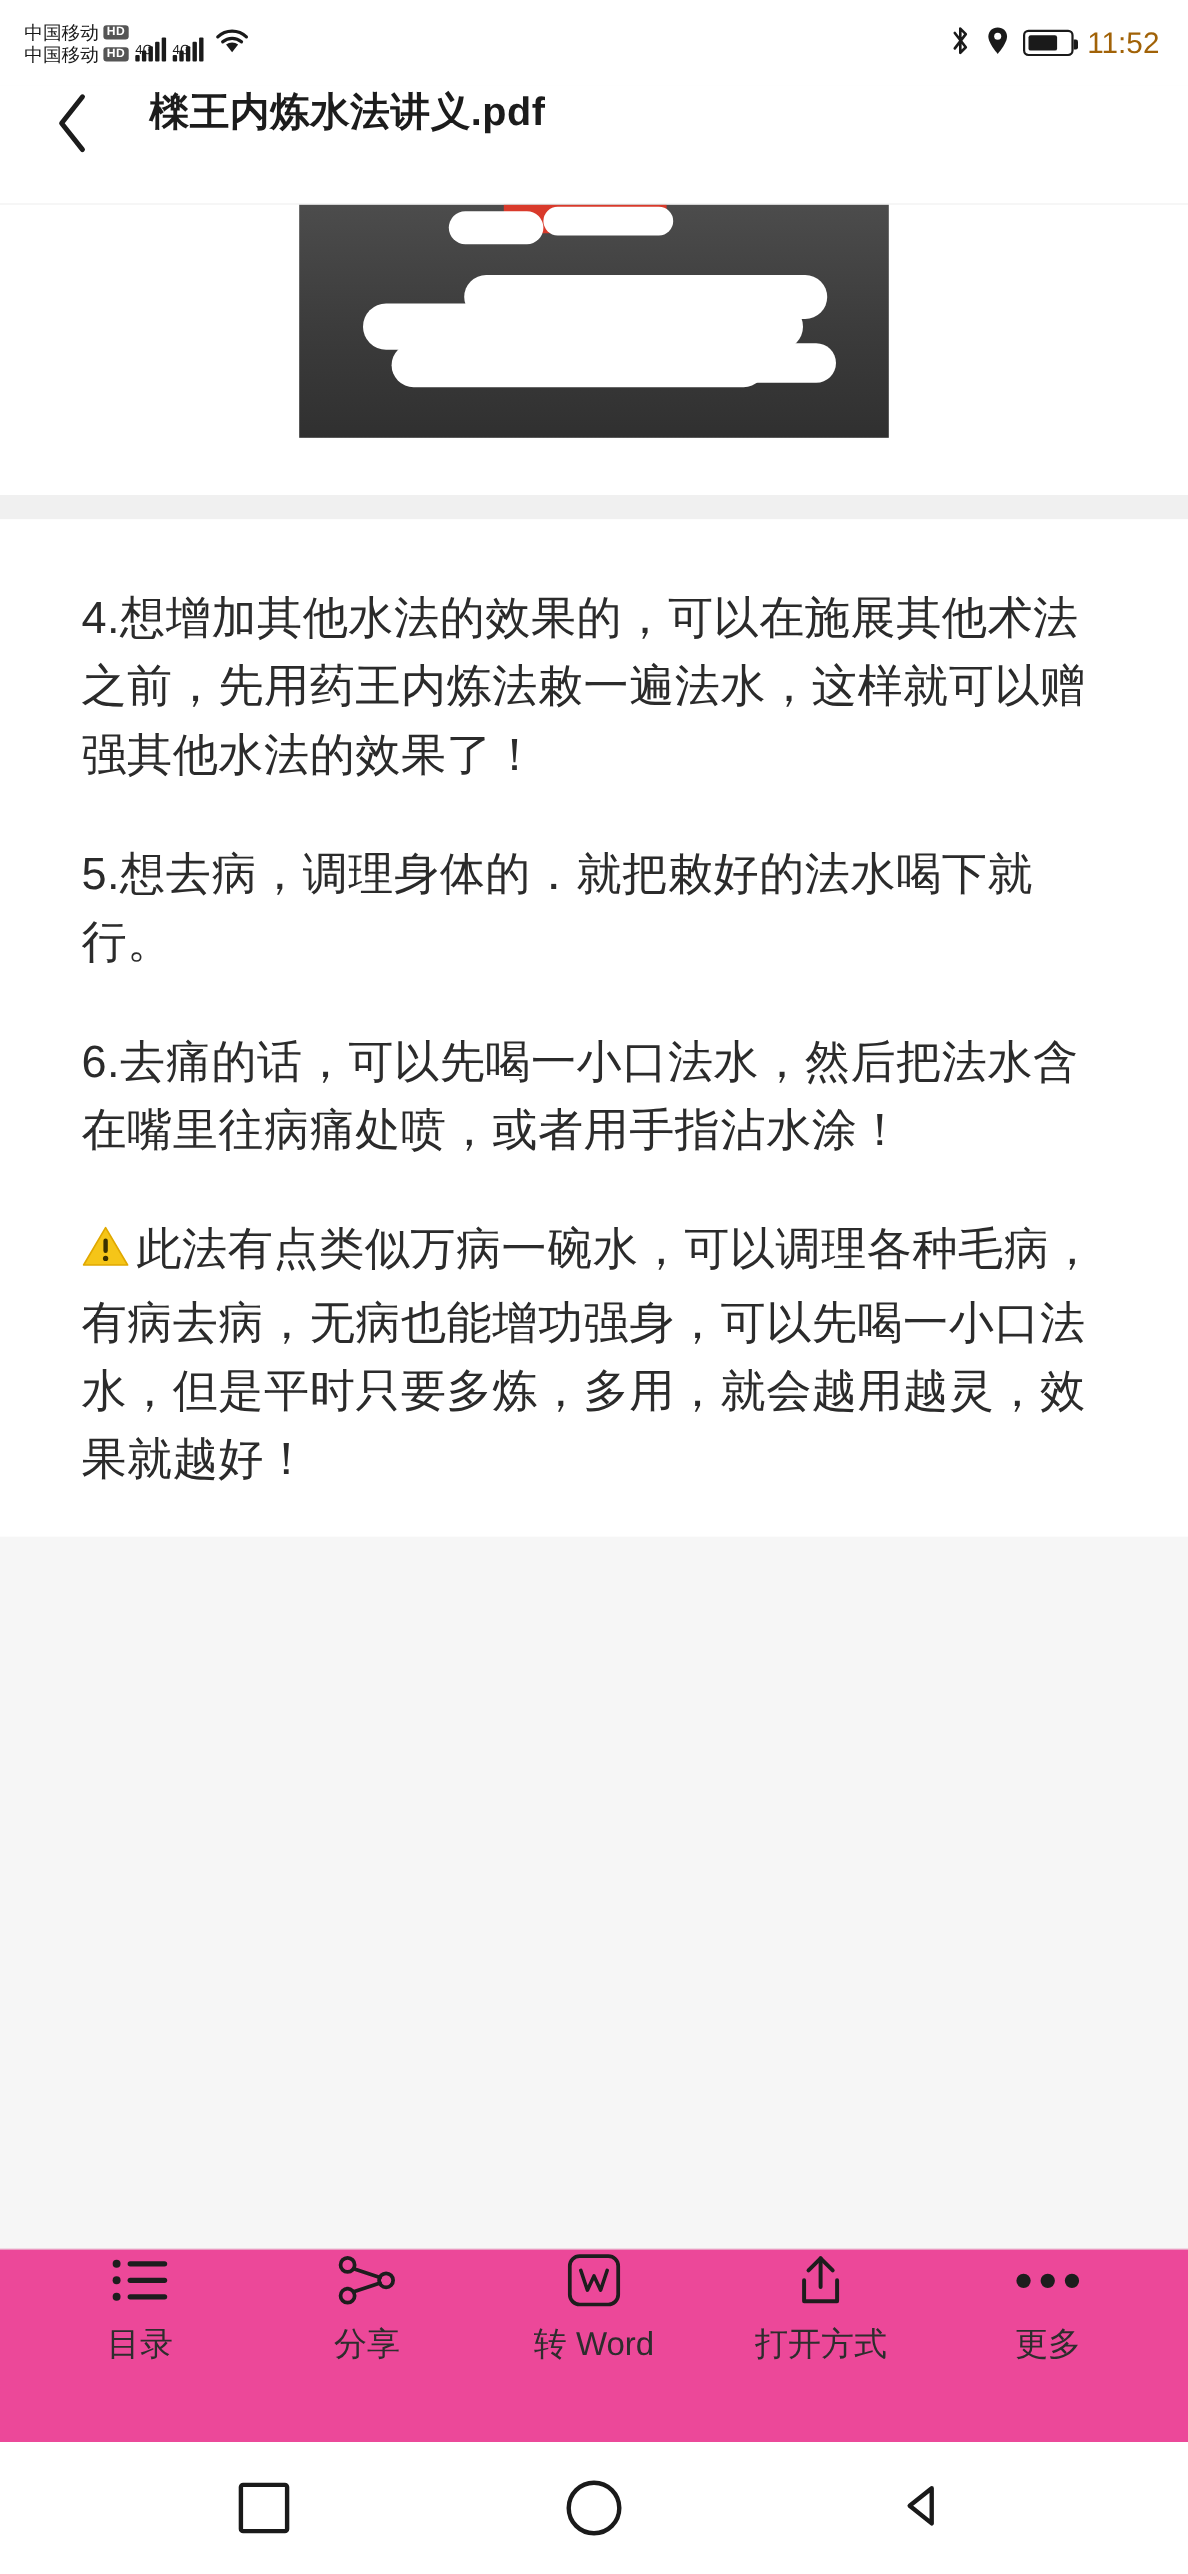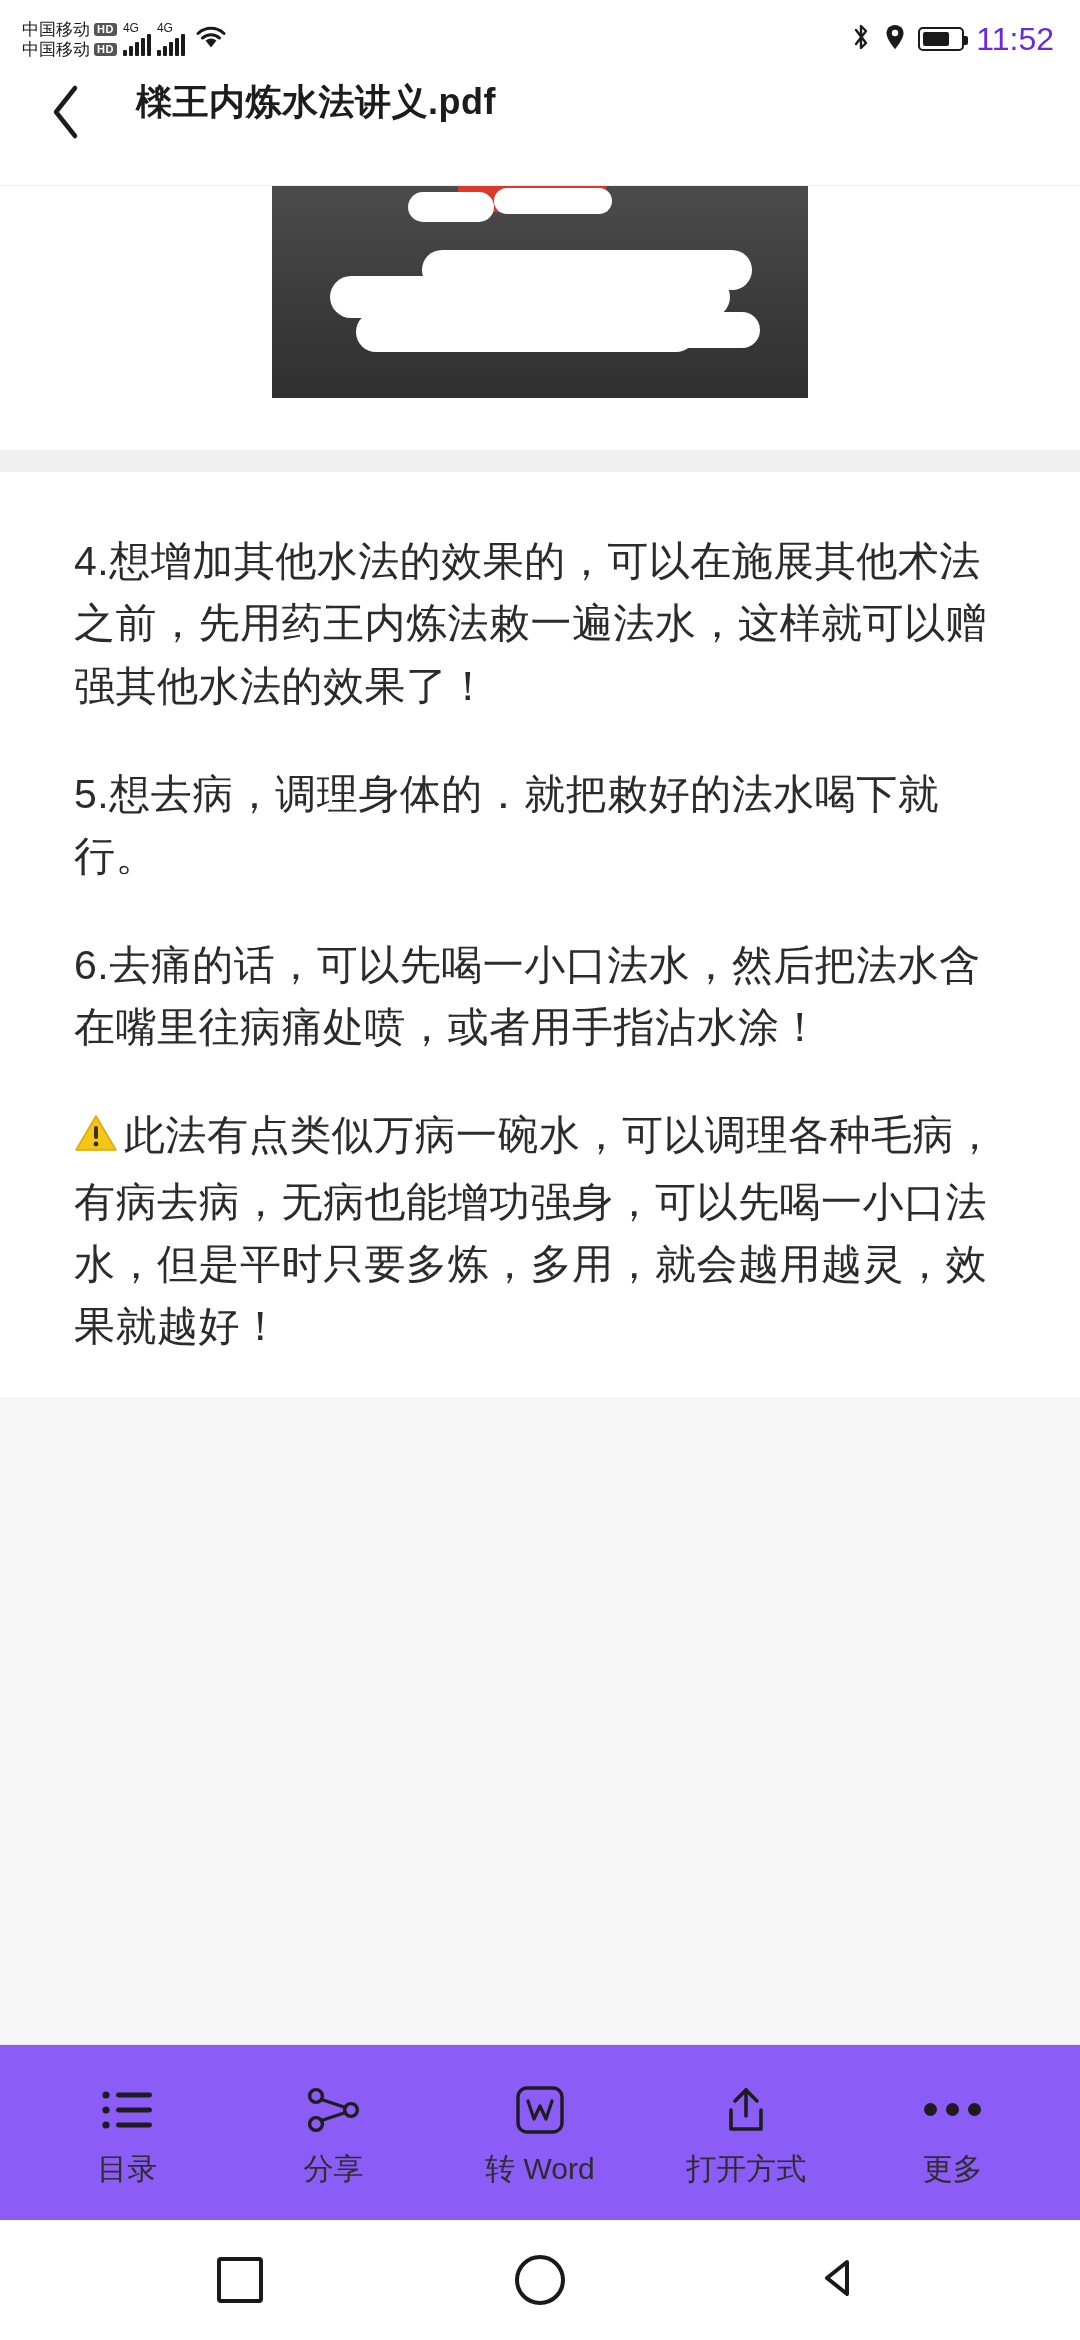--- a/index.html
+++ b/index.html
@@ -65,21 +65,21 @@
   }
   .sig-group {
     display: flex;
     align-items: flex-end;
     gap: 2px;
     position: relative;
     padding-top: 12px;
   }
   .sig-4g {
     position: absolute;
-    top: 0;
+    top: 17px;
     left: 0;
     font-size: 12px;
     color: #1a1a1a;
     line-height: 1;
   }
   .bars {
     display: flex;
     align-items: flex-end;
     gap: 2px;
     height: 22px;
@@ -122,22 +122,22 @@
     background: #1a1a1a;
     border-radius: 0 2px 2px 0;
   }
   .battery .fill {
     height: 14px;
     margin-left: 3px;
     background: #1a1a1a;
     border-radius: 2px;
   }
   .clock {
-    font-size: 32px;
-    color: #6d28d9;
+    font-size: 27px;
+    color: #a16207;
     line-height: 1;
   }
 
   
   .appbar {
     height: 108px;
     flex: 0 0 108px;
     background: #ffffff;
     display: flex;
     padding: 0 30px;
@@ -226,24 +226,24 @@
   .warn-icon {
     display: inline-block;
     vertical-align: -4px;
     margin-right: 6px;
   }
 
   
   .toolbar {
     flex: 0 0 176px;
     height: 176px;
-    background: #8b5cf6;
+    background: #ec4899;
     border-top: 1px solid #e9e9e9;
     display: flex;
-    align-items: center;
+    align-items: flex-start;
     justify-content: space-around;
     padding: 0 24px;
     box-sizing: border-box;
   }
   .tool {
     display: flex;
     flex-direction: column;
     align-items: center;
     justify-content: center;
     gap: 16px;

